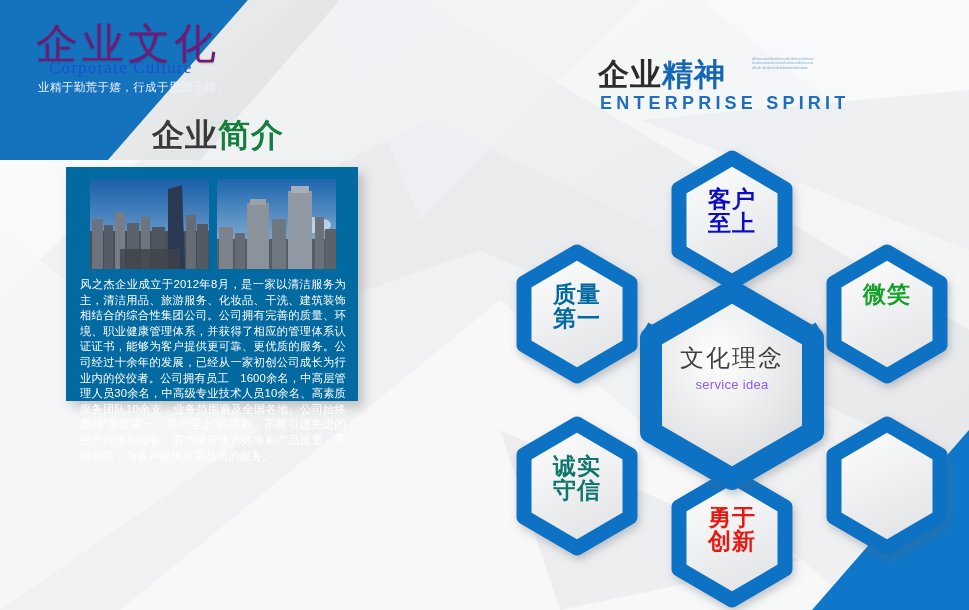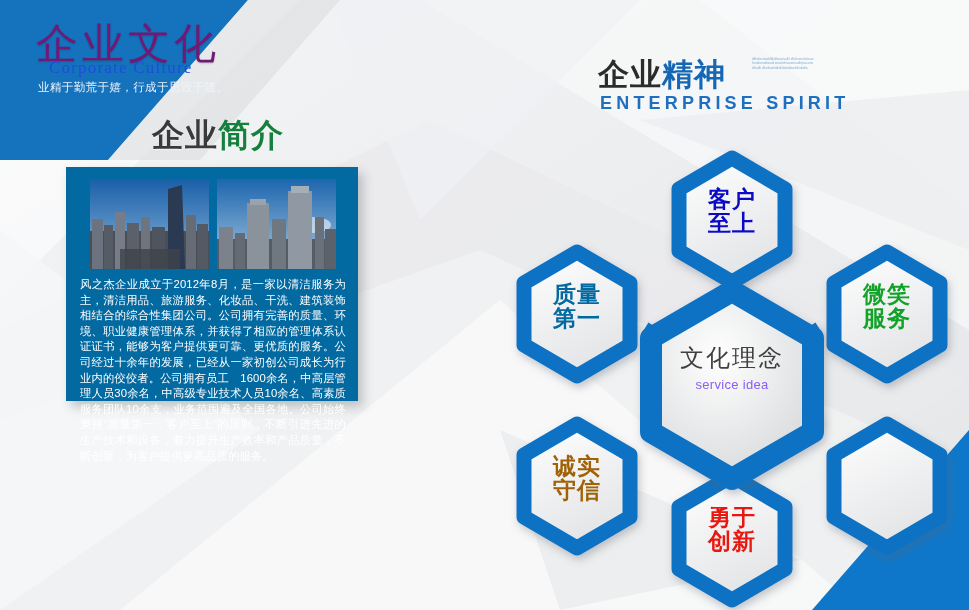--- a/index.html
+++ b/index.html
@@ -244,30 +244,29 @@
       </g>
     </svg>
 
     <div class="hex-label hl-node" style="left: 187px; top: 60px; width: 100px; color: rgb(11, 11, 198);">
       <span>客户</span>
       <span>至上</span>
     </div>
 
     <div class="hex-label hl-node" style="left: 342px; top: 155px; width: 100px; color: rgb(18, 162, 40);">
       <span>微笑</span>
-      <span>服务</span>
     </div>
 
 
     <div class="hex-label hl-node" style="left: 187px; top: 378px; width: 100px; color: rgb(232, 23, 15);">
       <span>勇于</span>
       <span>创新</span>
     </div>
 
-    <div class="hex-label hl-node" style="left: 32px; top: 327px; width: 100px; color: #a16207;">
+    <div class="hex-label hl-node" style="left: 32px; top: 327px; width: 100px; color: #0f766e;">
       <span>诚实</span>
       <span>守信</span>
     </div>
 
     <div class="hex-label hl-node" style="left: 32px; top: 155px; width: 100px; color: #0369a1;">
       <span>质量</span>
       <span>第一</span>
     </div>
 
     <div class="hex-label" style="left:157px; top:218px; width:160px;">

